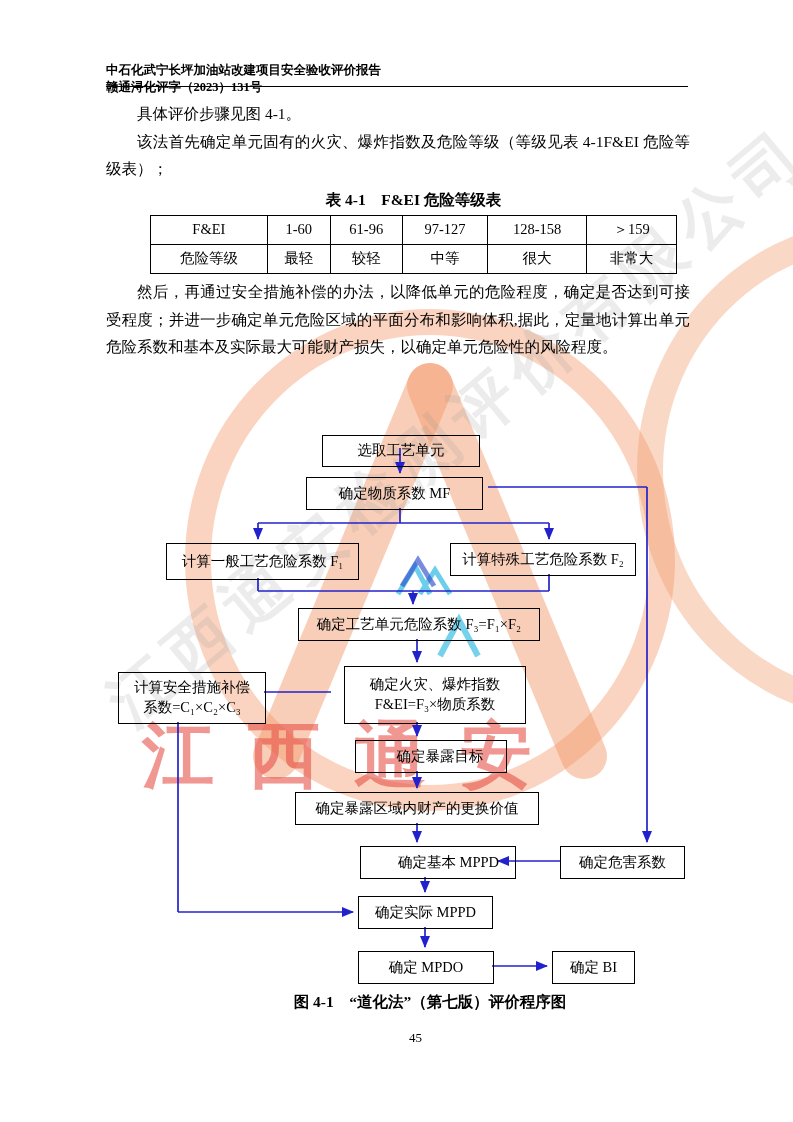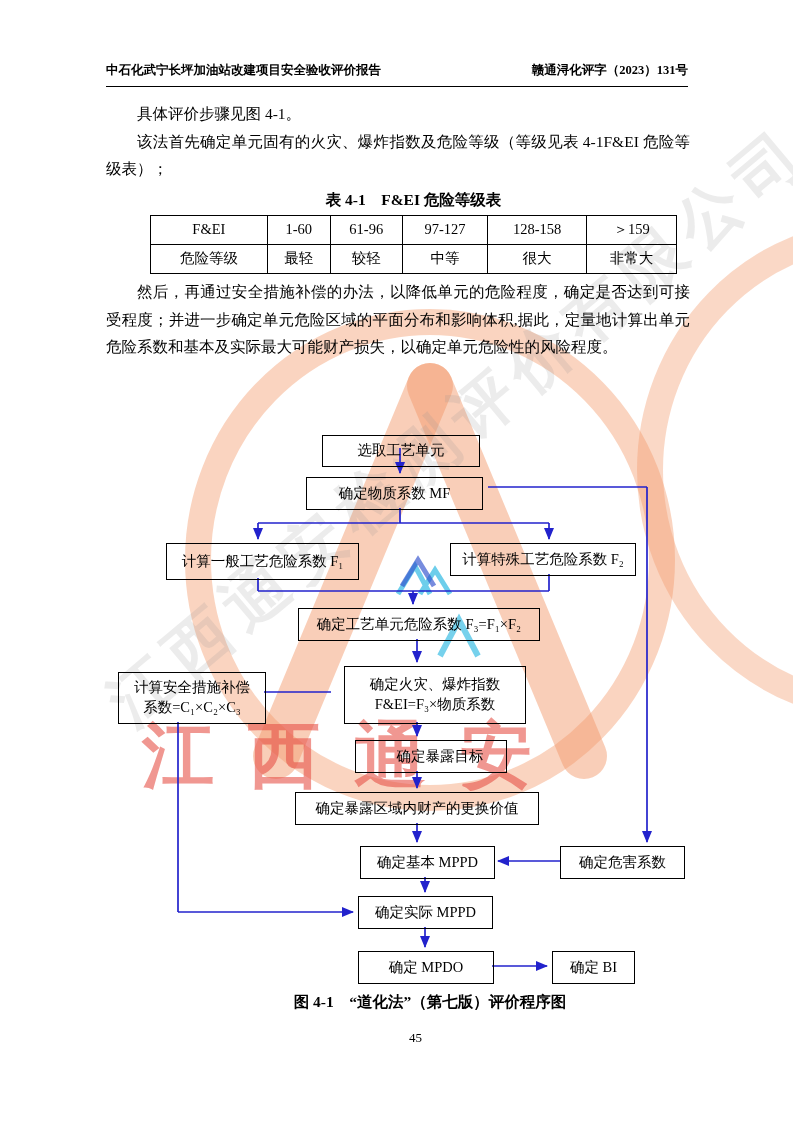--- a/index.html
+++ b/index.html
@@ -16,21 +16,21 @@
     color:rgba(150,150,150,0.18);
     transform:rotate(-40deg);transform-origin:left center;
   }
   .wm-red{
     position:absolute;left:142px;top:708px;white-space:nowrap;
     font-size:72px;letter-spacing:34px;font-weight:bold;
     color:rgba(230,82,72,0.60);
   }
   
   .header{position:absolute;left:106px;top:62px;width:582px;z-index:3;
-    display:flex;justify-content:space-between;font-size:12.5px;font-weight:600;}
+    display:flex;justify-content:space-between;font-size:12.5px;font-weight:600;flex-direction:column;}
   .header-rule{position:absolute;left:106px;top:86px;width:582px;z-index:3;
     border-top:1.6px solid #000;}
   
   .content{position:absolute;left:106px;top:100px;width:584px;z-index:3;
     font-size:15.5px;line-height:27.5px;text-align:justify;}
   .content p{margin:0;text-indent:2em;}
   .tbl-title{font-weight:bold;text-align:center;margin:3px 0 2px 44px;width:527px;
     font-size:15.5px;text-indent:0;}
   table.grade{border-collapse:collapse;margin-left:44px;width:527px;z-index:3;}
   table.grade td{border:1.4px solid #000;text-align:center;font-size:14.5px;
@@ -156,21 +156,21 @@
   <div class="node" style="left:118px;top:672px;width:146px;height:50px;">
     <div>计算安全措施补偿</div>
     <div>系数=C₁×C₂×C₃</div>
   </div>
   <div class="node" style="left:355px;top:740px;width:132px;height:31px;padding-left:18px;">
     <div>确定暴露目标</div>
   </div>
   <div class="node" style="left:295px;top:792px;width:242px;height:31px;">
     <div>确定暴露区域内财产的更换价值</div>
   </div>
-  <div class="node" style="left:360px;top:846px;width:133px;height:31px;">
+  <div class="node" style="left:360px;top:846px;width:133px;height:31px;padding-left:21px;">
     <div>确定基本 MPPD</div>
   </div>
   <div class="node" style="left:560px;top:846px;width:123px;height:31px;">
     <div>确定危害系数</div>
   </div>
   <div class="node" style="left:358px;top:896px;width:133px;height:31px;">
     <div>确定实际 MPPD</div>
   </div>
   <div class="node" style="left:358px;top:951px;width:134px;height:31px;">
     <div>确定 MPDO</div>

